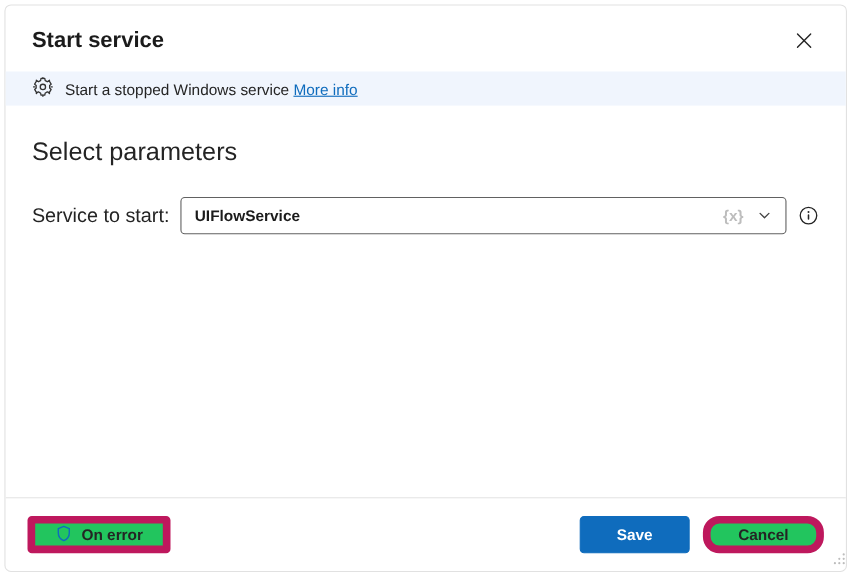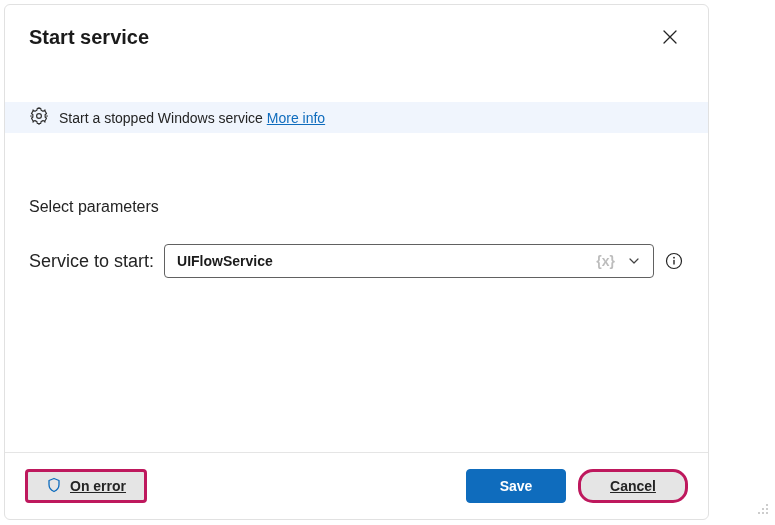--- a/index.html
+++ b/index.html
@@ -4,30 +4,29 @@
   <style>
     * { box-sizing: border-box; margin: 0; padding: 0; }
     body {
       font-family: "Segoe UI", -apple-system, BlinkMacSystemFont, sans-serif;
       background: #fff;
       width: 775px;
       height: 525px;
       position: relative;
     }
     .dialog {
-      width: 705px;
+      width: 766px;
       height: 516px;
       margin: 4px;
       border: 1px solid #e1e1e1;
       border-radius: 6px;
       display: flex;
       flex-direction: column;
       overflow: hidden;
       background: #fff;
-      gap: 37px;
     }
     .header {
       display: flex;
       align-items: center;
       justify-content: space-between;
       padding: 18px 24px 14px 24px;
     }
     .title {
       font-size: 20px;
       font-weight: 600;
@@ -60,21 +59,21 @@
     .more-info {
       color: #0f6cbd;
       text-decoration: underline;
       cursor: pointer;
     }
     .content {
       padding: 28px 24px 0 24px;
       flex: 1;
     }
     .section-title {
-      font-size: 16px;
+      font-size: 23px;
       font-weight: 400;
       color: #242424;
       margin-bottom: 28px;
     }
     .param-row {
       display: flex;
       align-items: center;
       gap: 10px;
     }
     .param-label {
@@ -130,24 +129,23 @@
       border-radius: 4px;
       font-size: 14px;
       font-weight: 600;
       cursor: pointer;
       display: flex;
       align-items: center;
       gap: 8px;
       font-family: inherit;
     }
     .btn-secondary {
-      background: #e5e5e5;
-      border: 3px solid #be185d;
-      color: #242424;
-      text-decoration: underline;
+      background: #22c55e;
+      border: 7px solid #be185d;
+      color: #242424;
     }
     .btn-primary {
       background: #0f6cbd;
       border: 1px solid #0f6cbd;
       color: #fff;
       min-width: 100px;
       justify-content: center;
       margin-left: 24px;
     }
     .btn-cancel {

